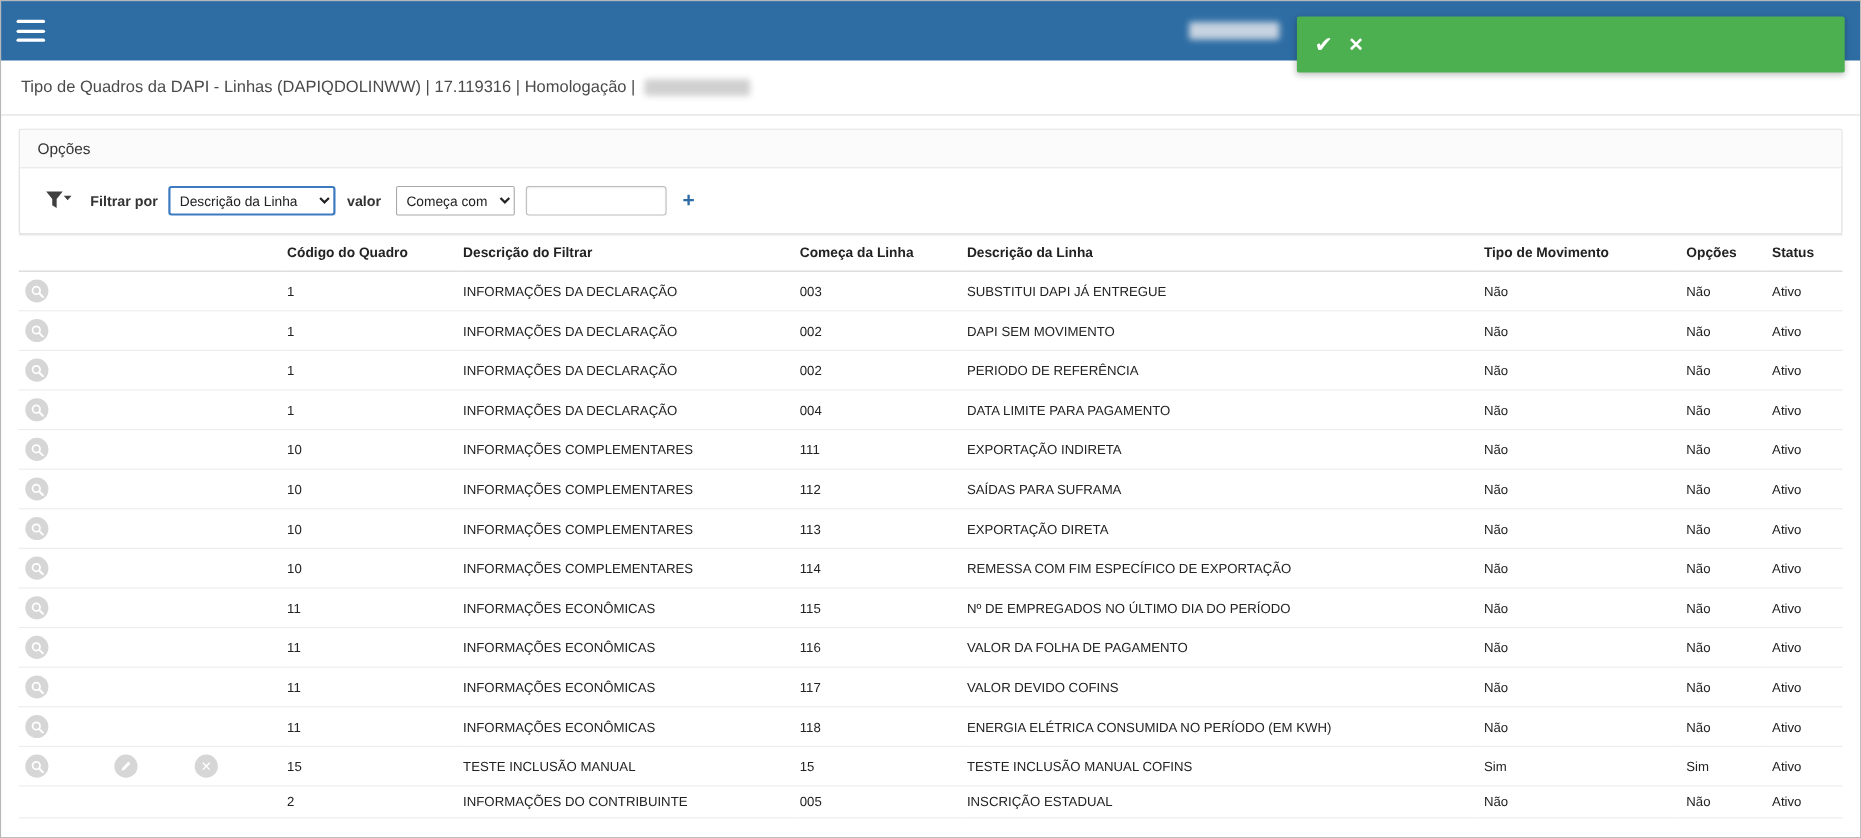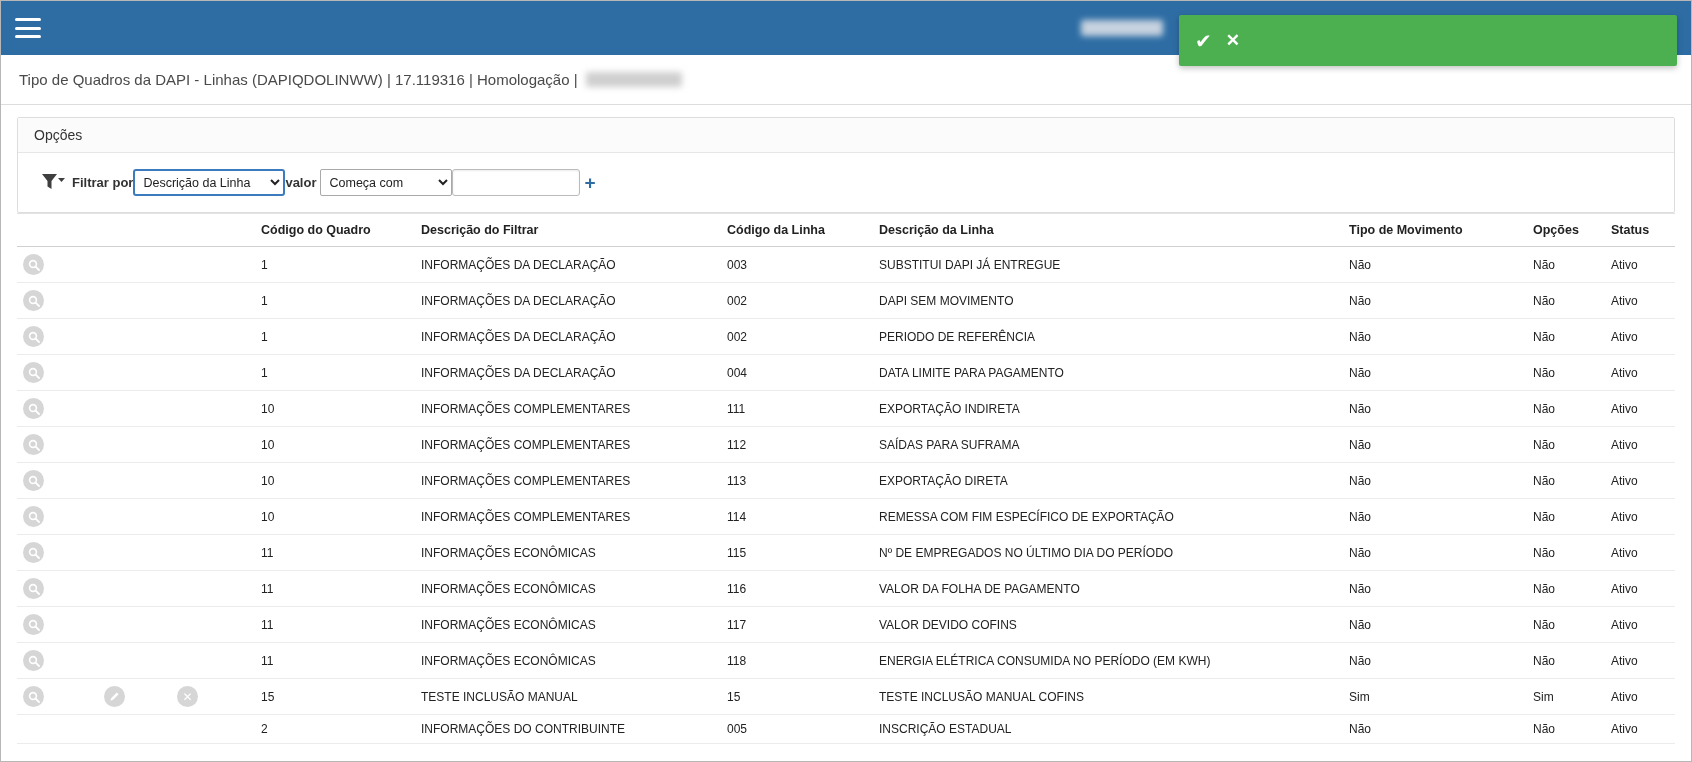--- a/index.html
+++ b/index.html
@@ -30,29 +30,29 @@
   
   .crumbbar { height:50px; display:flex; align-items:center; padding:0 18px;
               border-bottom:1px solid #ddd; }
   .crumbbar .title { font-size:15px; color:#4a4a4a; }
   .crumbbar .redacted { width:96px; height:15px; margin-left:8px; background:#cfcfcf; vertical-align:middle; }
 
   
   .options { margin:12px 16px 0 16px; border:1px solid #ddd; border-radius:2px; }
   .options-head { padding:9px 16px; font-size:14px; color:#333;
                   background:#fbfbfb; border-bottom:1px solid #e6e6e6; }
-  .filter-row { display:flex; align-items:center; padding:16px 22px; gap:0; }
+  .filter-row { display:flex; align-items:center; padding:16px 22px; gap:10px; }
   .funnel { width:26px; height:22px; position:relative; margin-right:6px; }
   .funnel svg { display:block; }
   .lbl { font-size:13px; font-weight:bold; color:#333; }
   select { font-family:inherit; font-size:12.5px; color:#222; height:27px;
            border:1px solid #a9a9a9; border-radius:2px; background:#fff; padding:2px 4px; }
   select.focused { border:2px solid #3d7bbf; border-radius:3px; }
   .sel-field { width:152px; }
-  .sel-op { width:132px; margin-left:4px; }
+  .sel-op { width:108px; margin-left:4px; }
   .filter-input { width:128px; height:27px; border:1px solid #bbb; border-radius:3px;
                   box-shadow:inset 0 1px 2px rgba(0,0,0,.08); padding:2px 6px;
                   font-family:inherit; font-size:12.5px; }
   .add-filter { background:transparent; border:none; color:#2e6da4; font-size:19px;
                 font-weight:bold; cursor:pointer; line-height:1; margin-left:4px; }
 
   
   .toolbar { margin:16px 16px 10px 16px; display:flex; gap:6px; }
   .btn { font-family:inherit; font-size:12.5px; color:#333; background:#fff;
          border:1px solid #ccc; border-radius:3px; padding:6px 13px; cursor:pointer; }
@@ -137,21 +137,21 @@
         <col class="c-dl">
           <col class="c-mov">
           <col class="c-for">
           <col class="c-st">
       </colgroup>
       <thead>
         <tr>
           <th></th>
           <th>Código do Quadro</th>
           <th>Descrição do Filtrar</th>
-          <th>Código da Linha</th>
+          <th>Começa da Linha</th>
           <th>Descrição da Linha</th>
           <th>Tipo de Movimento</th>
           <th>Opções</th>
           <th>Status</th>
         </tr>
       </thead>
       <tbody>
           <tr>
     <td>
       <span class="col-actions">

